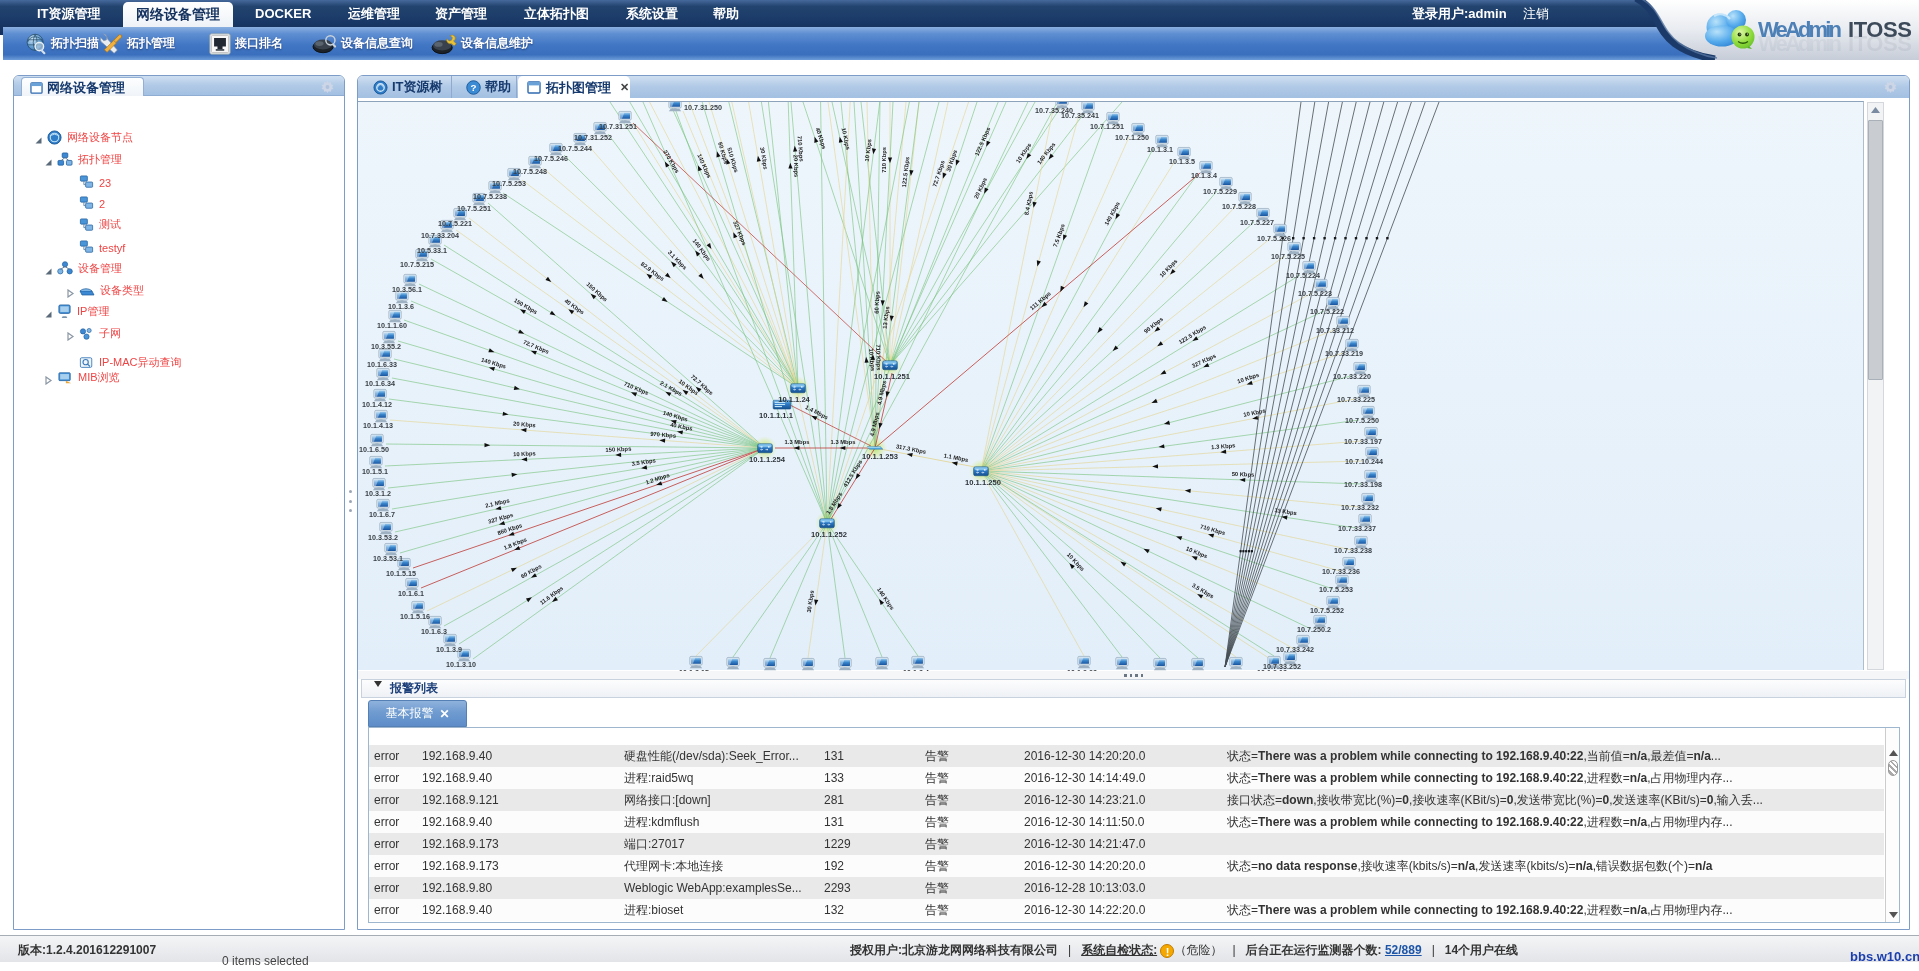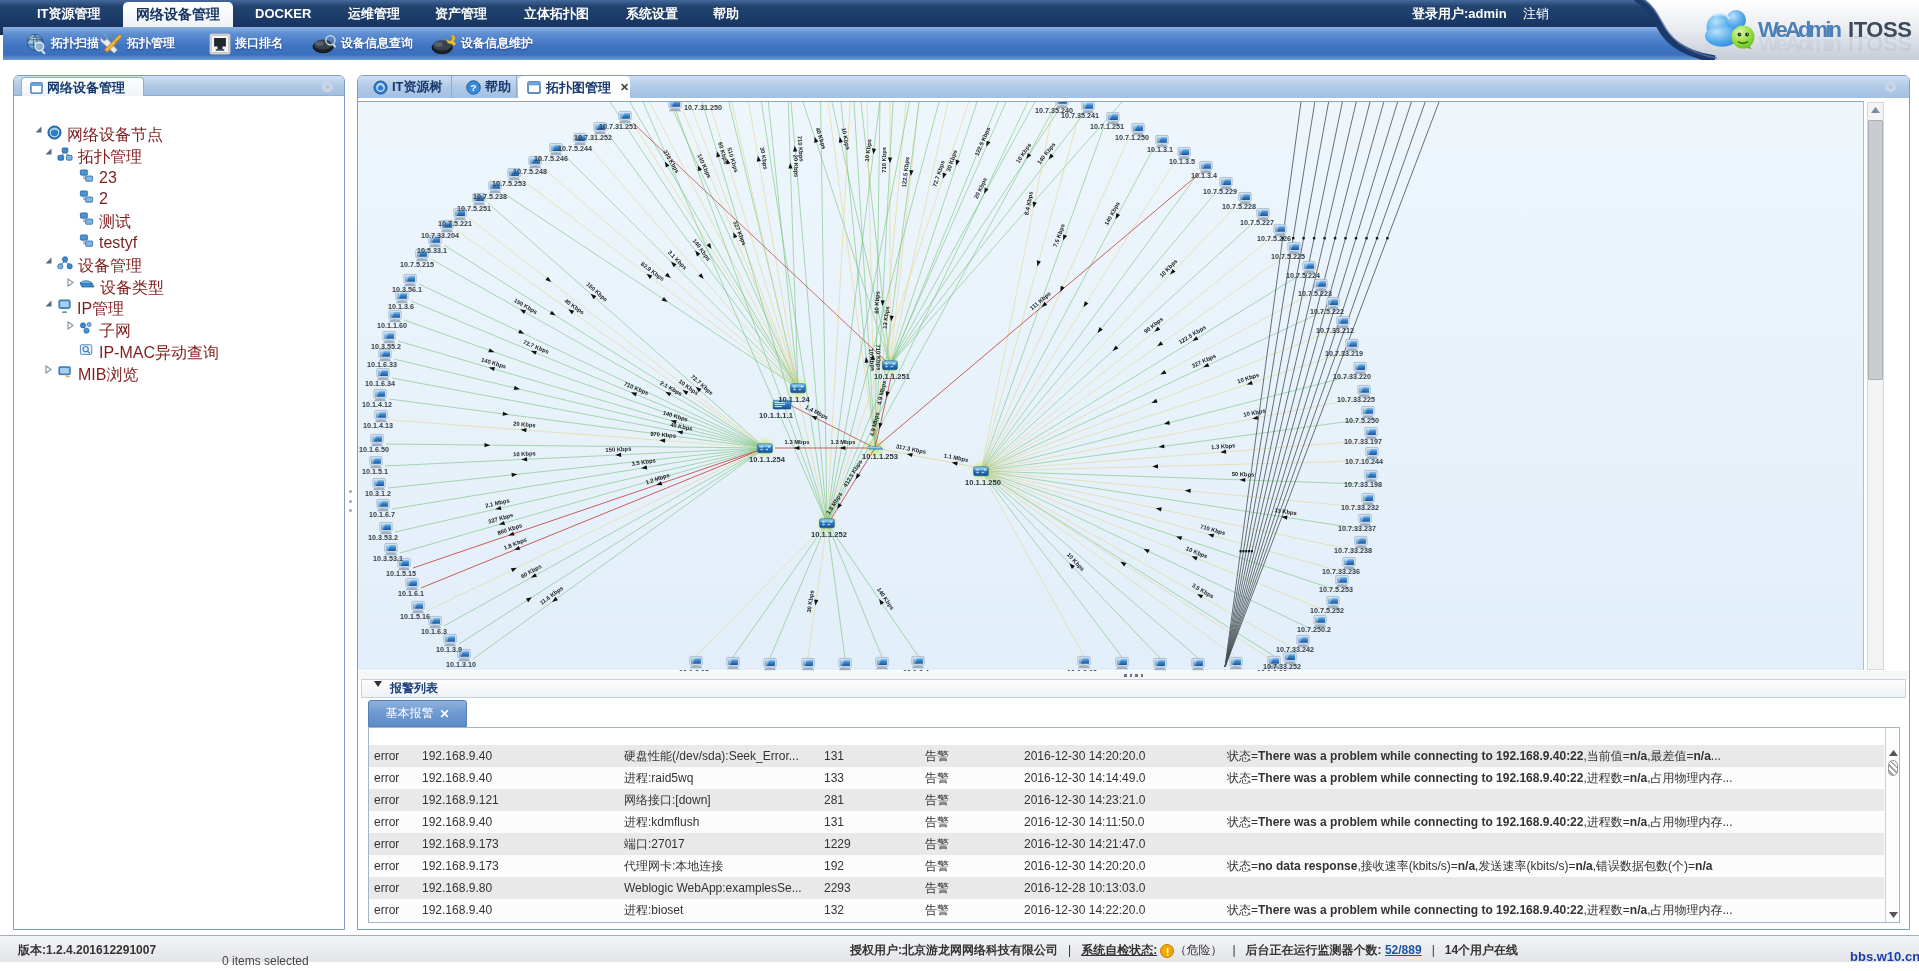--- a/index.html
+++ b/index.html
@@ -8,21 +8,21 @@
 #nav{left:0;top:0;width:1919px;height:35px;background:linear-gradient(180deg,#46699c 0%,#23446f 18%,#1b3a68 55%,#132e58 100%)}
 #nav .item{position:absolute;top:0;height:27px;line-height:27px;color:#fff;font-size:13px;font-weight:bold}
 #nav .active{position:absolute;top:2px;height:25px;line-height:25px;background:linear-gradient(180deg,#ffffff,#eef2f7);border-radius:5px 5px 0 0;color:#16335f;font-size:14px;font-weight:bold;text-align:center}
 
 #tbar{left:3px;top:27px;width:1919px;height:33px;background:linear-gradient(180deg,#8ab0e0 0%,#5f8fd2 20%,#4176c4 55%,#3a6fbd 84%,#6d9cd8 100%)}
 .tb{position:absolute;top:0;height:33px;display:flex;align-items:center;color:#fff;font-size:12px;font-weight:bold;text-shadow:0 1px 2px rgba(0,0,40,.45)}
 
 #lpanel{left:13px;top:75px;width:332px;height:855px;background:#fff;border:1px solid #7d9cc7;border-radius:6px 6px 0 0}
 #lphead{position:absolute;left:0;top:0;width:330px;height:20px;background:linear-gradient(180deg,#cfdff1 0%,#b0c9e6 50%,#a3c0e2 100%);border-radius:5px 5px 0 0;border-bottom:1px solid #8fadd3}
 #lptab{position:absolute;left:7px;top:1px;width:123px;height:19px;background:linear-gradient(180deg,#fdfefe,#f0f4f9);border:1px solid #93afd4;border-bottom:none;border-radius:4px 4px 0 0;font-size:13px;font-weight:bold;color:#173a6e;line-height:19px}
-.trow{position:absolute;height:20px;display:flex;align-items:flex-start;font-size:16px;color:#7f1d1d;white-space:nowrap}
+.trow{position:absolute;height:20px;display:flex;align-items:flex-end;font-size:11px;color:#ef4444;white-space:nowrap}
 
 #rpanel{left:357px;top:75px;width:1553px;height:855px;background:#fff;border:1px solid #7d9cc7;border-radius:6px 6px 0 0}
 #rtabs{position:absolute;left:0;top:0;width:1551px;height:22px;background:linear-gradient(180deg,#cfdff1 0%,#b0c9e6 50%,#a3c0e2 100%);border-radius:5px 5px 0 0}
 .rtab{position:absolute;top:0;height:22px;font-size:13px;font-weight:bold;color:#173a6e;display:flex;align-items:center;border-right:1px solid #91a9cc}
 .rtabact{position:absolute;top:0;height:23px;background:#fff;border-radius:5px 5px 0 0;font-size:13px;font-weight:bold;color:#173a6e;display:flex;align-items:center}
 #canvas{position:absolute;left:0;top:25px;width:1506px;height:569px;background:linear-gradient(180deg,#eef6fc,#e2eef9);border-top:1px solid #8ca3bb;border-right:1px solid #aebecb}
 #vscroll{position:absolute;left:1509px;top:26px;width:17px;height:568px;background:#f2f3f5;border:1px solid #d4d7db}
 #vthumb{position:absolute;left:1510px;top:44px;width:15px;height:260px;background:#c9cdd2;border:1px solid #aab0b8;border-radius:1px}
 
 #split{position:absolute;left:0;top:595px;width:1551px;height:8px;background:#f4f6f8}
@@ -251,21 +251,21 @@
       <svg width="9" height="9" style="margin-right:4px">
         <path d="M2 1 L7 4.5 L2 8 Z" fill="none" stroke="#8a96a4" stroke-width="1.2"></path>
       </svg>
       <svg width="15" height="14" viewBox="0 0 16 16">
         <circle cx="4" cy="5" r="3" fill="#3d88d2" stroke="#1a5a9a" stroke-width=".7"></circle>
         <circle cx="11" cy="4" r="2.4" fill="#7fb6e6" stroke="#1a5a9a" stroke-width=".7"></circle>
         <circle cx="8" cy="11" r="3" fill="#4a94d8" stroke="#1a5a9a" stroke-width=".7"></circle>
       </svg>
       <span style="margin-left:5px">子网</span>
     </div>
-<div class="trow" style="left:52px;top:267px">
+<div class="trow" style="left:52px;top:274px">
       <span style="width:13px"></span>
       <svg width="15" height="14" viewBox="0 0 16 16">
         <rect x="1" y="2" width="13" height="11" rx="1.5" fill="#eef4fa" stroke="#3a7ab8" stroke-width="1"></rect>
         <circle cx="7" cy="7" r="3" fill="none" stroke="#3a7ab8" stroke-width="1.3"></circle>
         <path d="M9.2 9.2 L12 12" stroke="#3a7ab8" stroke-width="1.3"></path>
       </svg>
       <span style="margin-left:5px">IP-MAC异动查询</span>
     </div>
 <div class="trow" style="left:30px;top:289px">
       <svg width="9" height="9" style="margin-right:4px">
@@ -911,20 +911,21 @@
         <div style="left:655px;width:195px">2016-12-30 14:14:49.0</div>
         <div style="left:858px;width:650px">状态=<b>There was a problem while connecting to 192.168.9.40:22</b>,进程数=<b>n/a</b>,占用物理内存...</div>
       </div>
 <div class="tr" style="top:61px;background:#e9e9e9">
         <div style="left:5px;width:40px">error</div>
         <div style="left:53px;width:194px">192.168.9.121</div>
         <div style="left:255px;width:192px">网络接口:[down]</div>
         <div style="left:455px;width:93px">281</div>
         <div style="left:556px;width:91px">告警</div>
         <div style="left:655px;width:195px">2016-12-30 14:23:21.0</div>
+        <div style="left:858px;width:650px">接口状态=<b>down</b>,接收带宽比(%)=<b>0</b>,接收速率(KBit/s)=<b>0</b>,发送带宽比(%)=<b>0</b>,发送速率(KBit/s)=<b>0</b>,输入丢...</div>
       </div>
 <div class="tr" style="top:83px;background:#fcfcfc">
         <div style="left:5px;width:40px">error</div>
         <div style="left:53px;width:194px">192.168.9.40</div>
         <div style="left:255px;width:192px">进程:kdmflush</div>
         <div style="left:455px;width:93px">131</div>
         <div style="left:556px;width:91px">告警</div>
         <div style="left:655px;width:195px">2016-12-30 14:11:50.0</div>
         <div style="left:858px;width:650px">状态=<b>There was a problem while connecting to 192.168.9.40:22</b>,进程数=<b>n/a</b>,占用物理内存...</div>
       </div>

